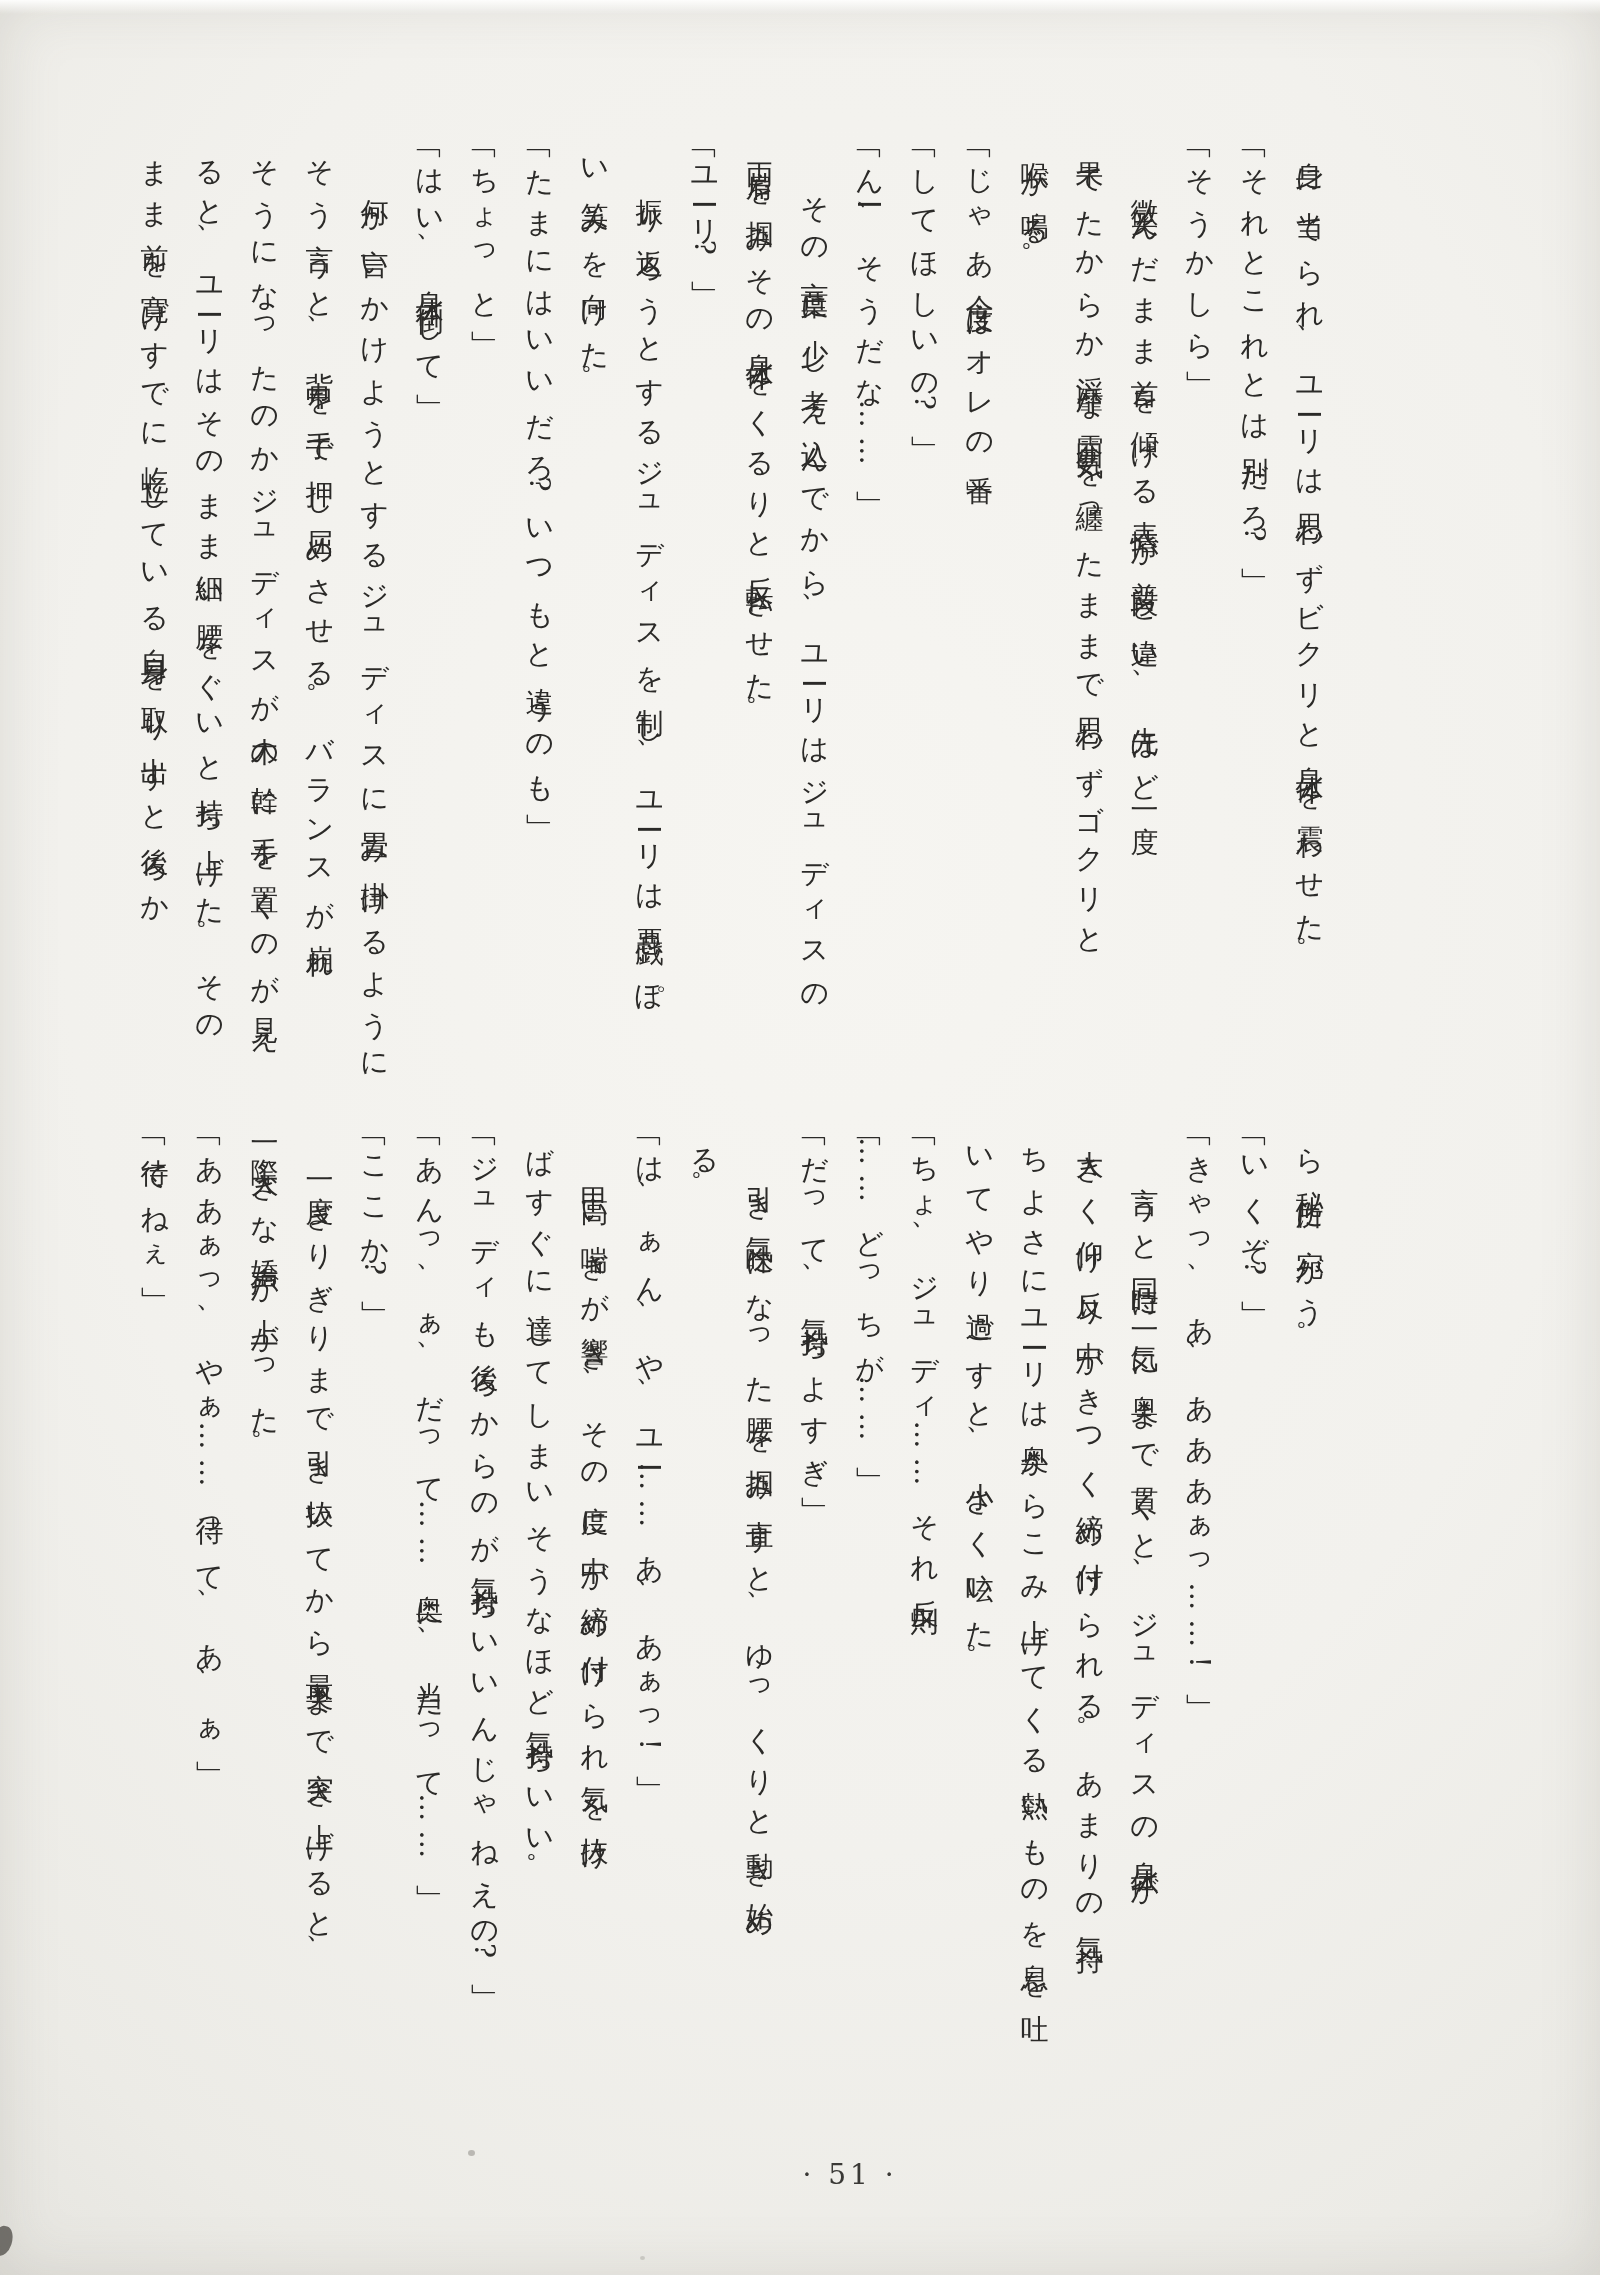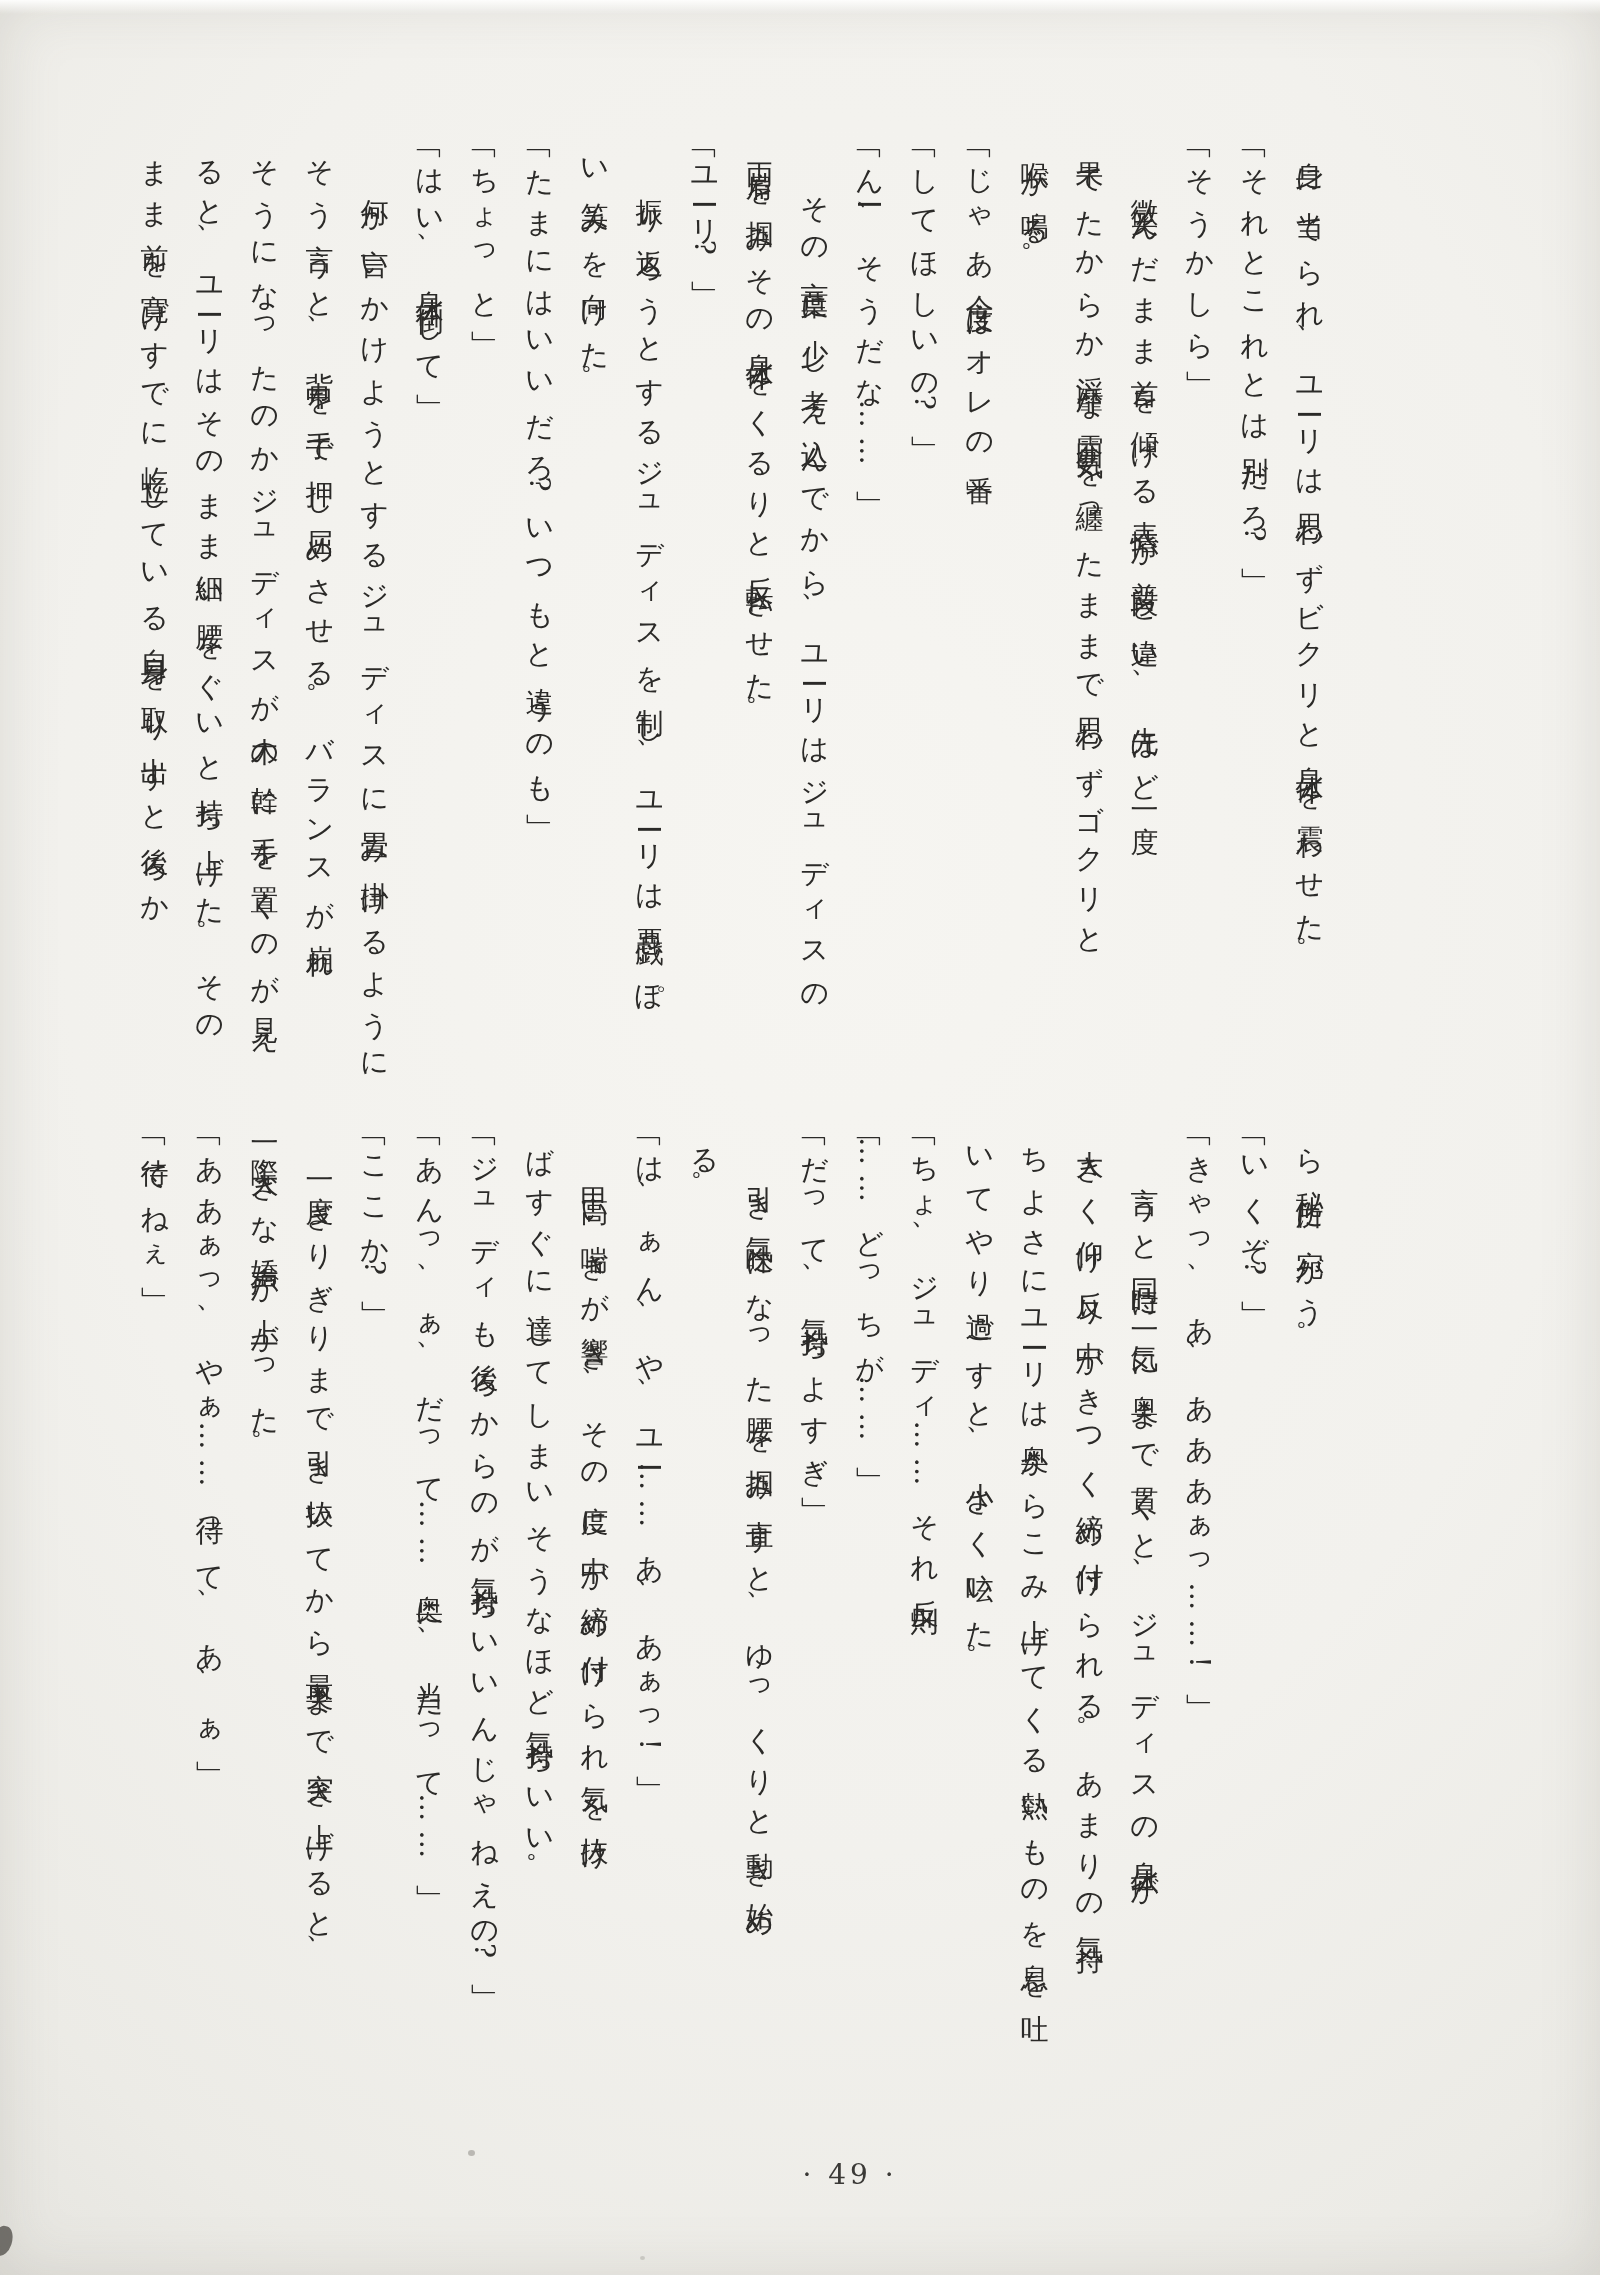--- a/index.html
+++ b/index.html
@@ -118,19 +118,19 @@
       <p>ばすぐに達してしまいそうなほど気持ちいい。</p>
       <p>「ジュディも後ろからのが気持ちいいんじゃねえの?」</p>
       <p>「あんっ、ぁ、だって……奥に、当たって……」</p>
       <p>「ここか?」</p>
       <p>　一度ぎりぎりまで引き抜いてから最奥まで突き上げると、</p>
       <p>一際大きな嬌声が上がった。</p>
       <p>「ああぁっ、やぁ……待って、あ、ぁ」</p>
       <p>「待てねぇ」</p>
     </div>
 
-  <div class="page-number">· 49 ·</div>
+  <div class="page-number">· 51 ·</div>
 
   <div class="speck speck-a"></div>
   <div class="speck speck-b"></div>
   <div class="speck speck-c"></div>
 
 </div>
 
 </body></html>

